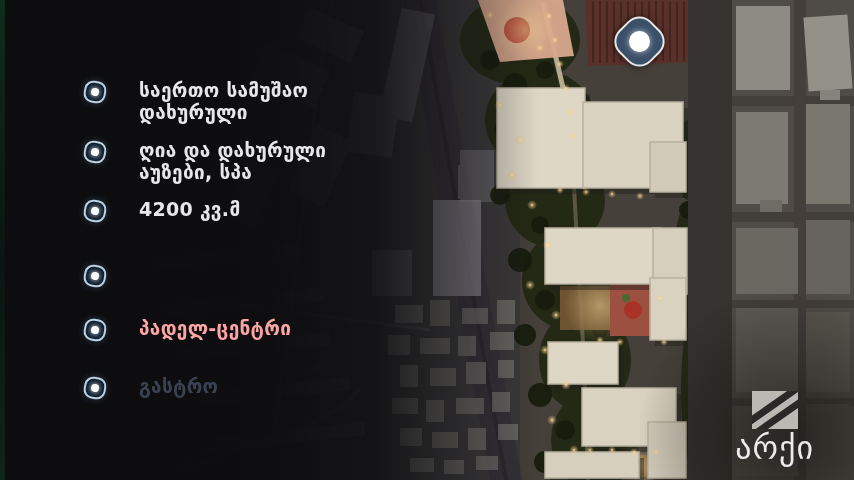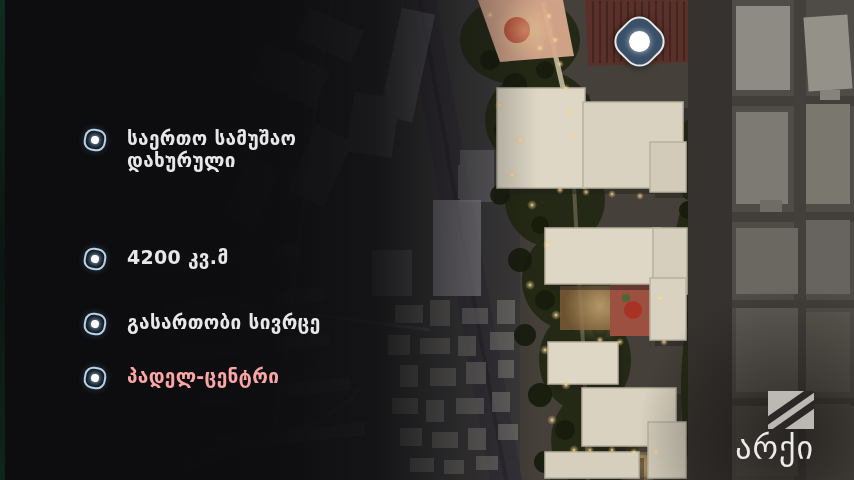--- a/index.html
+++ b/index.html
@@ -12,21 +12,21 @@
       rgba(12,12,14,.985) 0%,
       rgba(13,13,15,.97) 32%,
       rgba(14,14,16,.86) 44%,
       rgba(16,16,18,.38) 54%,
       rgba(16,16,18,0) 63%);}
   .edge-green{position:absolute;left:0;top:0;width:5px;height:100%;z-index:7;
     background:linear-gradient(180deg,rgba(18,70,40,.55),rgba(10,40,24,.30) 55%,rgba(18,70,40,.45));}
 
   
   .features{position:absolute;left:84px;top:0;width:360px;height:100%;z-index:5;}
-  .item{position:absolute;left:0;display:flex;align-items:flex-start;gap:21px;margin-top:48px;}
+  .item{position:absolute;left:0;display:flex;align-items:flex-start;gap:33px;}
   .item-1{top:80px}.item-2{top:140px}.item-3{top:199px}
   .item-4{top:264px}.item-5{top:318px}.item-6{top:376px}
   .bullet{flex:0 0 auto;width:18px;height:18px;margin-top:1px;border-radius:40%;
     transform:rotate(10deg);background:#132435;border:2px solid rgba(203,227,243,.92);
     position:relative;box-shadow:0 0 7px rgba(120,170,220,.28), inset 0 0 4px rgba(0,0,0,.55);}
   .bullet::after{content:"";position:absolute;left:50%;top:50%;width:8px;height:8px;
     margin:-4px 0 0 -4px;border-radius:50%;background:#fdfeff;box-shadow:0 0 5px rgba(255,255,255,.85);}
   .lines span{display:block;font-size:19px;line-height:21.5px;font-weight:700;
     color:#e7e7e9;letter-spacing:.3px;}
   .item-5 .lines span{color:#fca5a5;}
@@ -34,21 +34,21 @@
 
   
   .pin{position:absolute;left:616px;top:18px;width:47px;height:47px;z-index:4;}
   .pin-body{position:absolute;inset:1px;background:#3a5069;border:2px solid #e8e9e7;
     border-radius:36%;transform:rotate(45deg);box-shadow:0 1px 7px rgba(0,0,0,.55);}
   .pin-dot{position:absolute;left:50%;top:50%;width:21px;height:21px;margin:-10.5px 0 0 -10.5px;
     background:#ffffff;border-radius:50%;box-shadow:0 0 6px rgba(255,255,255,.65);}
 
   
   .logo{position:absolute;right:40px;bottom:16px;z-index:6;display:flex;flex-direction:column;
-    align-items:flex-end;opacity:.93;}
+    align-items:center;opacity:.93;}
   .logo-mark{width:46px;height:38px;background:#c7c4c0;position:relative;overflow:hidden;margin-bottom:3px;}
   .logo-mark::before,.logo-mark::after{content:"";position:absolute;left:-25%;width:160%;height:7px;
     background:#151311;opacity:.88;transform:rotate(-35deg);}
   .logo-mark::before{top:20%;}
   .logo-mark::after{top:62%;}
   .logo-text{font-size:32px;color:#fafafa;letter-spacing:1px;line-height:1;font-weight:400;}
 </style>
 </head>
 <body>
 
@@ -296,36 +296,46 @@
   </div>
 
   <div class="features">
     <div class="item item-1">
       <span class="bullet"></span>
       <span class="lines">
         <span>საერთო სამუშაო</span>
         <span>დახურული</span>
       </span>
     </div>
+    <div class="item item-2">
+      <span class="bullet"></span>
+      <span class="lines">
+        <span>ღია და დახურული</span>
+        <span>აუზები, სპა</span>
+      </span>
+    </div>
     <div class="item item-3">
       <span class="bullet"></span>
       <span class="lines">
         <span>4200 კვ.მ</span>
       </span>
     </div>
     <div class="item item-4">
       <span class="bullet"></span>
-      <span class="lines">
-        <span>გასართობი სივრცე</span>
-      </span>
     </div>
     <div class="item item-5">
       <span class="bullet"></span>
       <span class="lines">
         <span>პადელ-ცენტრი</span>
+      </span>
+    </div>
+    <div class="item item-6">
+      <span class="bullet"></span>
+      <span class="lines">
+        <span>გასტრო</span>
       </span>
     </div>
   </div>
 
   <div class="logo">
     <div class="logo-mark"></div>
     <div class="logo-text">არქი</div>
   </div>
 
 </div>

